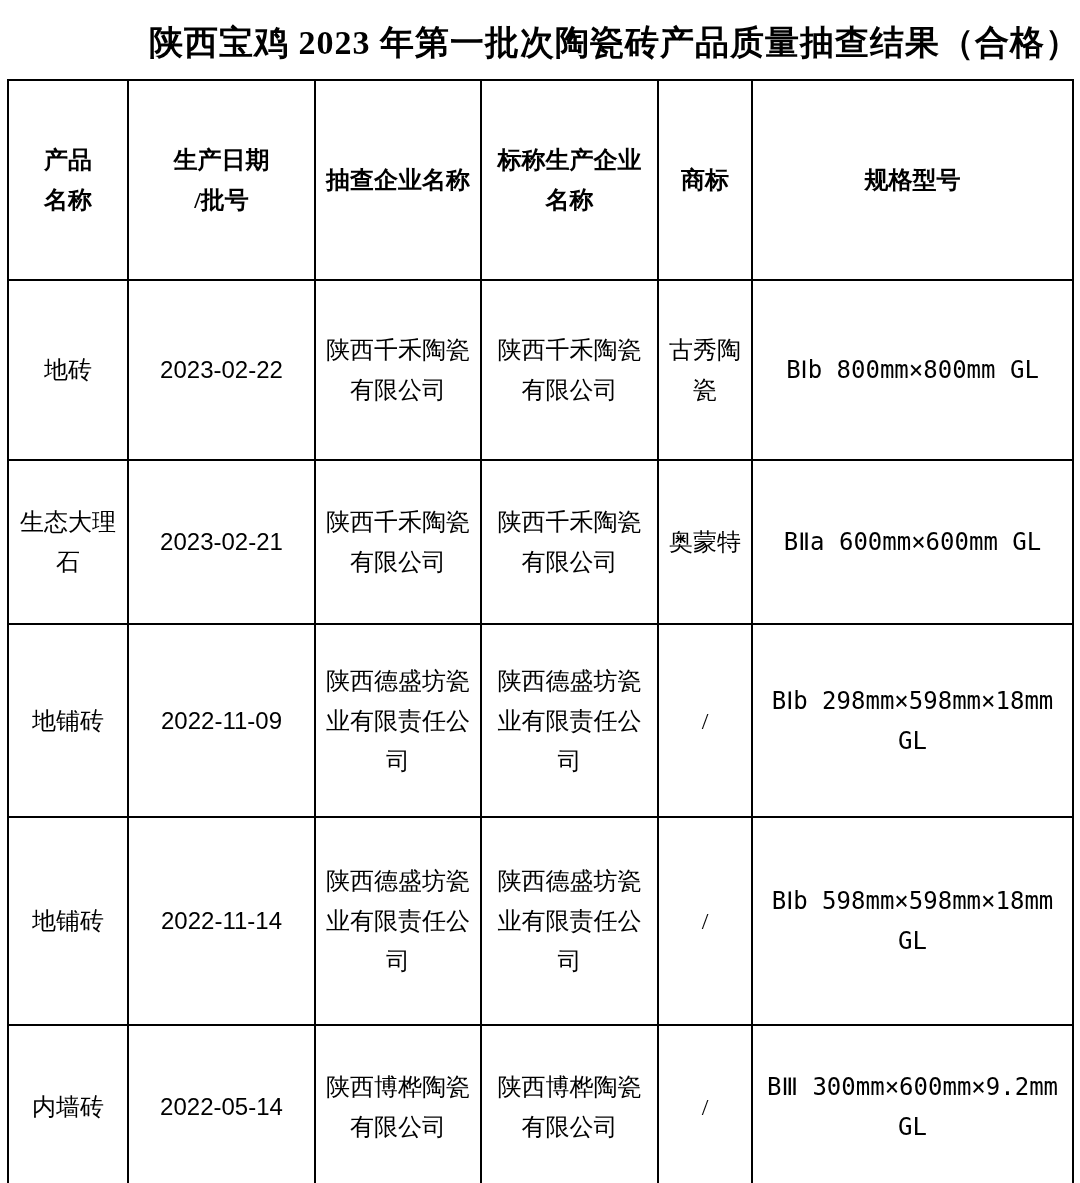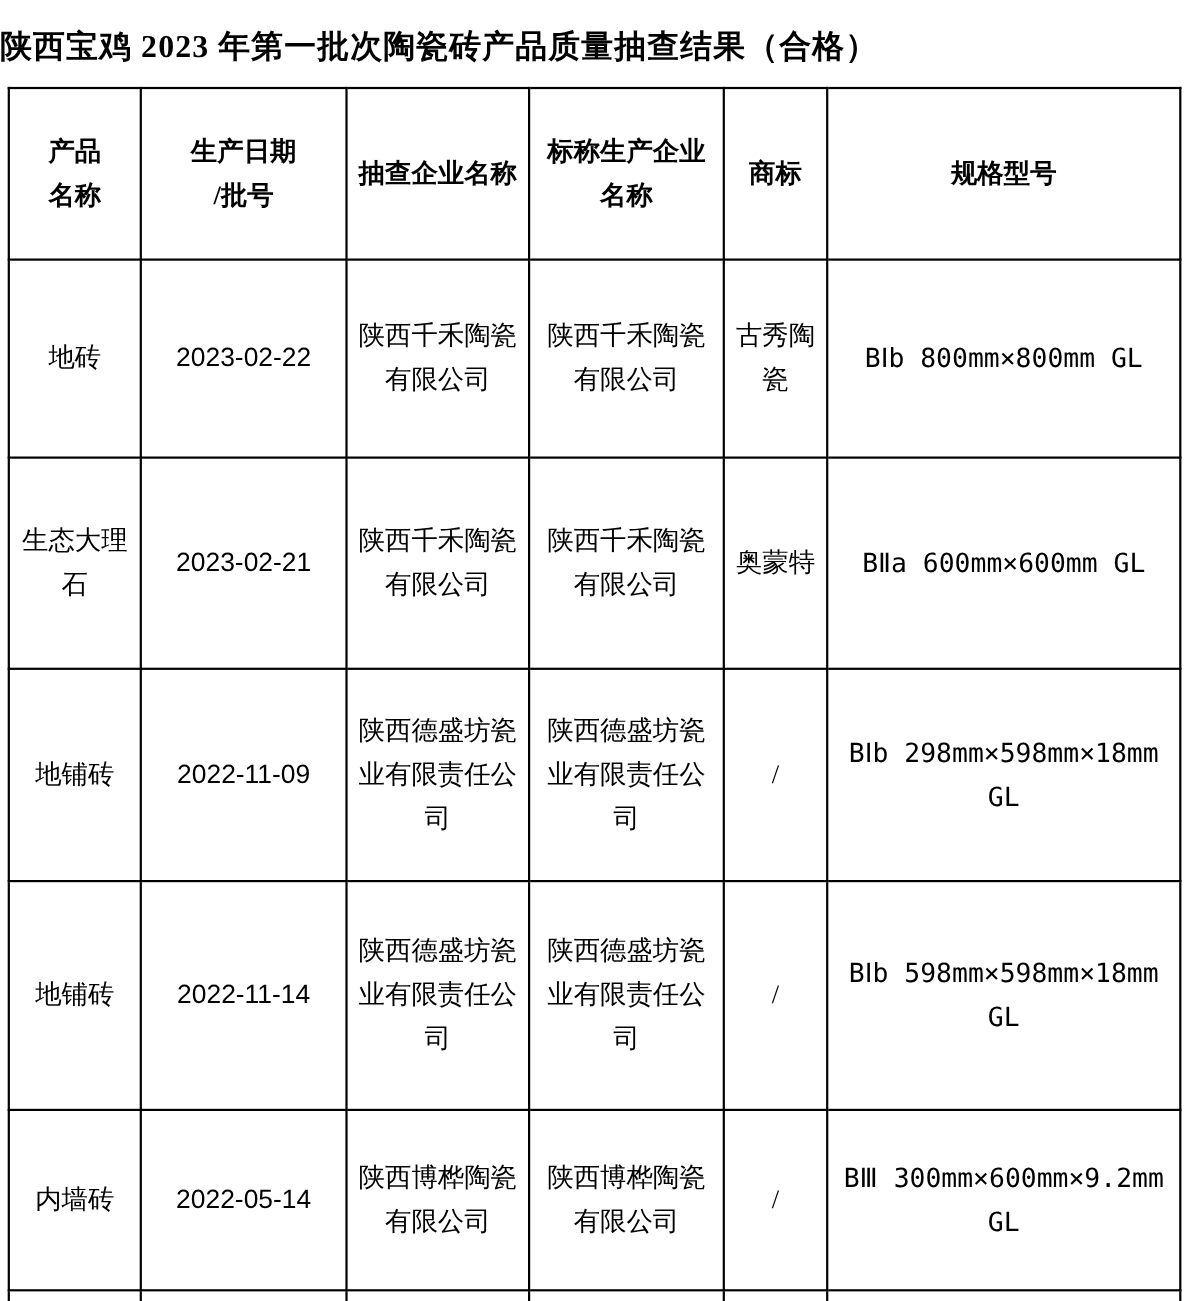--- a/index.html
+++ b/index.html
@@ -8,22 +8,22 @@
     width: 1080px;
     height: 1183px;
     overflow: hidden;
     background: #ffffff;
     font-family: "Liberation Serif", "DejaVu Serif", serif;
     color: #000000;
   }
   .page-title {
     margin-top: 22px;
     width: 1080px;
-    text-align: left;
-    font-size: 29px;
+    text-align: right;
+    font-size: 34px;
     font-weight: bold;
     line-height: 42px;
     letter-spacing: 1px;
   }
   table.results {
     border-collapse: collapse;
     table-layout: fixed;
     margin-left: 7px;
     margin-top: 15px;
     width: 1065px;
@@ -40,23 +40,23 @@
     word-break: break-all;
   }
   
   col.c-product  { width: 120px; }
   col.c-date     { width: 187px; }
   col.c-insp     { width: 166px; }
   col.c-nominal  { width: 177px; }
   col.c-mark     { width: 94px;  }
   col.c-spec     { width: 321px; }
   
-  tr.r-header  { height: 156px; }
+  tr.r-header  { height: 200px; }
   tr.r-0 { height: 180px; }
-  tr.r-1 { height: 192px; }
+  tr.r-1 { height: 164px; }
   tr.r-2 { height: 193px; }
   tr.r-3 { height: 208px; }
   tr.r-4 { height: 164px; }
   tr.r-partial { height: 60px; }
   
   tr.r-header th {
     font-weight: bold;
   }
   th.h-tall {
     white-space: pre-line;

